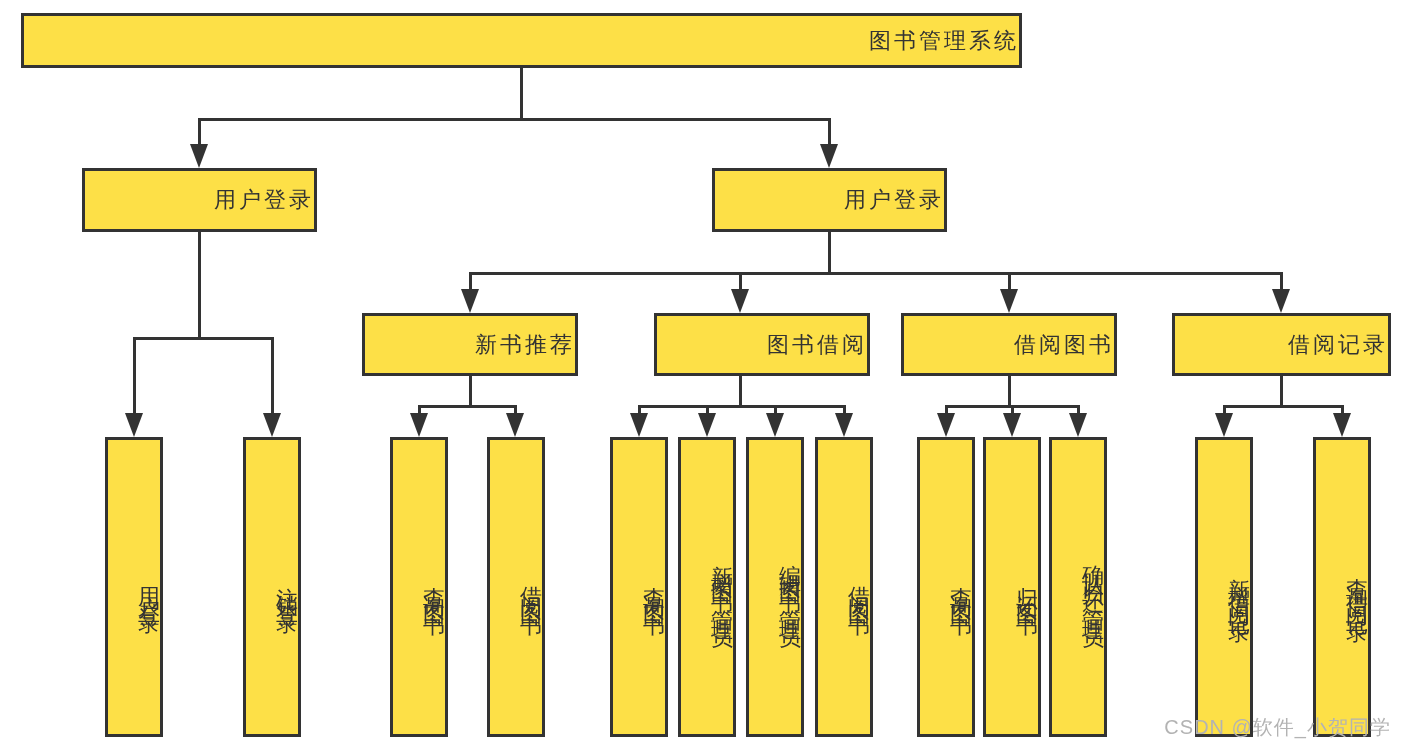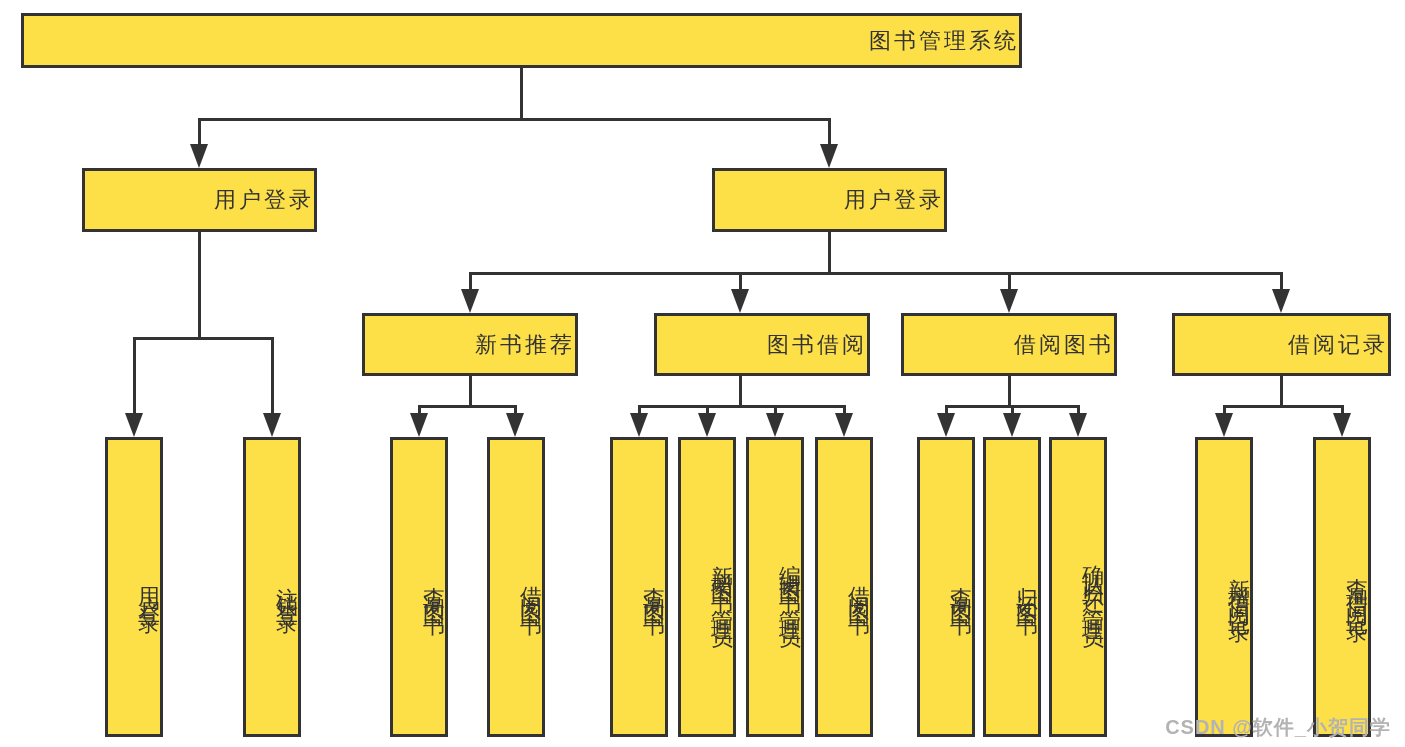--- a/index.html
+++ b/index.html
@@ -39,21 +39,20 @@
     border-top:24px solid #333333;
   }
   .watermark{
     position:absolute;
     top:714px;right:14px;
     font-size:20px;
     color:#b3b3b3;
     letter-spacing:1px;
     white-space:nowrap;
     z-index:5;
-    font-weight:bold;
   }
 </style>
 </head>
 <body>
 
 <div id="canvas">
 
   <div class="node hnode" style="left:21px;top:13px;width:1001px;height:55px;">
     <span>图书管理系统</span>
   </div>

